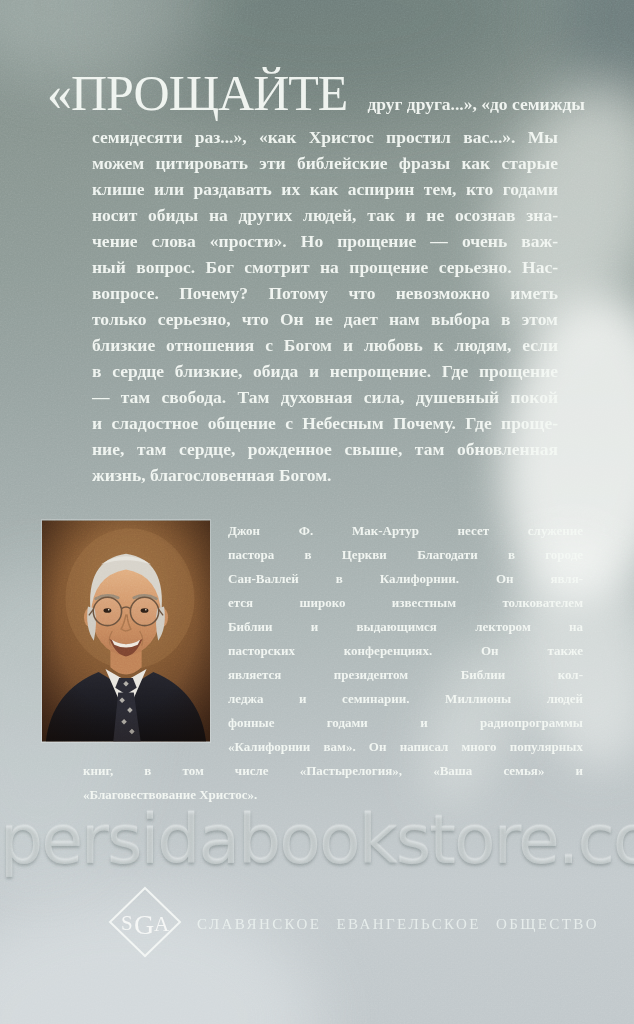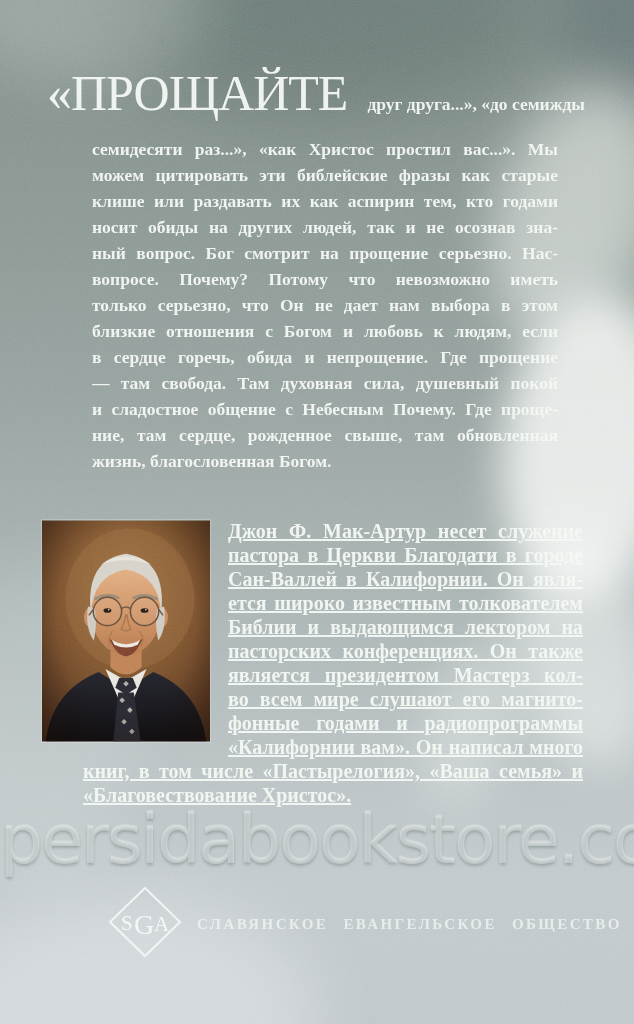--- a/index.html
+++ b/index.html
@@ -26,57 +26,57 @@
   .b-bottoml   {left:-70px; top:895px;  width:390px;height:250px;background:rgba(236,241,242,.42);filter:blur(32px);}
   .b-midl      {left:-60px; top:560px;  width:200px;height:320px;background:rgba(222,229,228,.20);filter:blur(30px);}
 
   .grain{position:absolute;left:0;top:0;width:634px;height:1024px;mix-blend-mode:overlay;pointer-events:none;}
 
   
   .intro{position:absolute;left:47px;top:68px;width:511px;color:rgba(244,248,244,.96);}
   .first-line{display:flex;align-items:baseline;justify-content:space-between;height:56px;overflow:visible;white-space:nowrap;}
   .lead{font-size:50px;font-weight:400;letter-spacing:-1px;line-height:1;}
   .first-rest{font-size:17.5px;font-weight:700;margin-left:20px;}
-  .intro-body{margin-left:45px;margin-top:12px;}
+  .intro-body{margin-left:45px;margin-top:0;}
   .intro-line{
     height:26px;line-height:26px;overflow:hidden;
     font-size:17.5px;font-weight:700;
     text-align:justify;text-align-last:justify;
   }
   .intro-body .intro-line:last-child{text-align-last:left;}
 
   
   .portrait{position:absolute;left:42px;top:520px;width:168px;height:222px;margin:0;
             outline:1px solid rgba(255,255,255,.22);}
   .portrait svg{display:block;width:100%;height:100%;}
 
   .bio{position:absolute;left:83px;top:519px;width:500px;color:rgba(244,248,244,.96);}
   .bio-spacer{float:left;width:145px;height:238px;}
   .bio-line{
     height:24px;line-height:24px;overflow:hidden;
-    font-size:20px;font-weight:700;
-    text-align:justify;text-align-last:justify;text-decoration:underline;
+    font-size:13px;font-weight:700;
+    text-align:justify;text-align-last:justify;
   }
   .bio .bio-line:last-child{text-align-last:left;}
 
   
   .watermark{
     position:absolute;left:0;top:808px;width:634px;
     font-family:"DejaVu Sans","Liberation Sans",sans-serif;
     font-size:68px;line-height:64px;letter-spacing:-2px;
     text-align:center;white-space:nowrap;
     color:rgba(238,243,243,.40);
     text-shadow:0 2px 3px rgba(92,104,106,.40), 0 -1px 1px rgba(255,255,255,.25);
   }
 
   
   .sga-logo{position:absolute;left:108px;top:886px;width:74px;height:72px;}
   .publisher-name{
     position:absolute;left:197px;top:915px;
-    font-size:15px;line-height:18px;font-weight:700;
+    font-size:15px;line-height:18px;font-weight:400;
     letter-spacing:2.4px;word-spacing:9px;white-space:nowrap;
     color:rgba(240,246,243,.78);
   }
 </style>
 </head>
 <body>
 
 <div class="cover">
 
   <div class="blob b-darktop"></div>
@@ -92,25 +92,26 @@
   <section class="intro">
     <div class="first-line">
       <span class="lead">«ПРОЩАЙТЕ</span>
       <span class="first-rest">друг друга...», «до семижды</span>
     </div>
     <div class="intro-body">
         <div class="intro-line">семидесяти раз...», «как Христос простил вас...». Мы</div>
         <div class="intro-line">можем цитировать эти библейские фразы как старые</div>
         <div class="intro-line">клише или раздавать их как аспирин тем, кто годами</div>
         <div class="intro-line">носит обиды на других людей, так и не осознав зна-</div>
+        <div class="intro-line">чение слова «прости». Но прощение — очень важ-</div>
         <div class="intro-line">ный вопрос. Бог смотрит на прощение серьезно. Нас-</div>
         <div class="intro-line">вопросе. Почему? Потому что невозможно иметь</div>
         <div class="intro-line">только серьезно, что Он не дает нам выбора в этом</div>
         <div class="intro-line">близкие отношения с Богом и любовь к людям, если</div>
-        <div class="intro-line">в сердце горечь, обида и непрощение. Где прощение</div>
+        <div class="intro-line">в сердце близкие, обида и непрощение. Где прощение</div>
         <div class="intro-line">— там свобода. Там духовная сила, душевный покой</div>
         <div class="intro-line">и сладостное общение с Небесным Почему. Где проще-</div>
         <div class="intro-line">ние, там сердце, рожденное свыше, там обновленная</div>
         <div class="intro-line">жизнь, благословенная Богом.</div>
       </div>
   </section>
 
   <figure class="portrait">
     <svg viewBox="0 0 172 226" xmlns="http://www.w3.org/2000/svg">
       <defs>
@@ -187,22 +188,22 @@
   </figure>
 
   <section class="bio">
     <div class="bio-spacer"></div>
   <div class="bio-line">Джон Ф. Мак-Артур несет служение</div>
       <div class="bio-line">пастора в Церкви Благодати в городе</div>
       <div class="bio-line">Сан-Валлей в Калифорнии. Он явля-</div>
       <div class="bio-line">ется широко известным толкователем</div>
       <div class="bio-line">Библии и выдающимся лектором на</div>
       <div class="bio-line">пасторских конференциях. Он также</div>
-      <div class="bio-line">является президентом Мастерз кол-</div>
-      <div class="bio-line">во всем мире слушают его магнито-</div>
+      <div class="bio-line">является президентом Библии кол-</div>
+      <div class="bio-line">леджа и семинарии. Миллионы людей</div>
       <div class="bio-line">фонные годами и радиопрограммы</div>
       <div class="bio-line">«Калифорнии вам». Он написал много популярных</div>
       <div class="bio-line">книг, в том числе «Пастырелогия», «Ваша семья» и</div>
       <div class="bio-line">«Благовествование Христос».</div>
     </section>
 
   <div class="watermark">persidabookstore.com</div>
 
   <svg class="sga-logo" viewBox="0 0 74 72" xmlns="http://www.w3.org/2000/svg">
     <path d="M37,2 L72,36 L37,70 L2,36 Z" fill="none" stroke="rgba(248,250,248,0.85)" stroke-width="2"></path>

